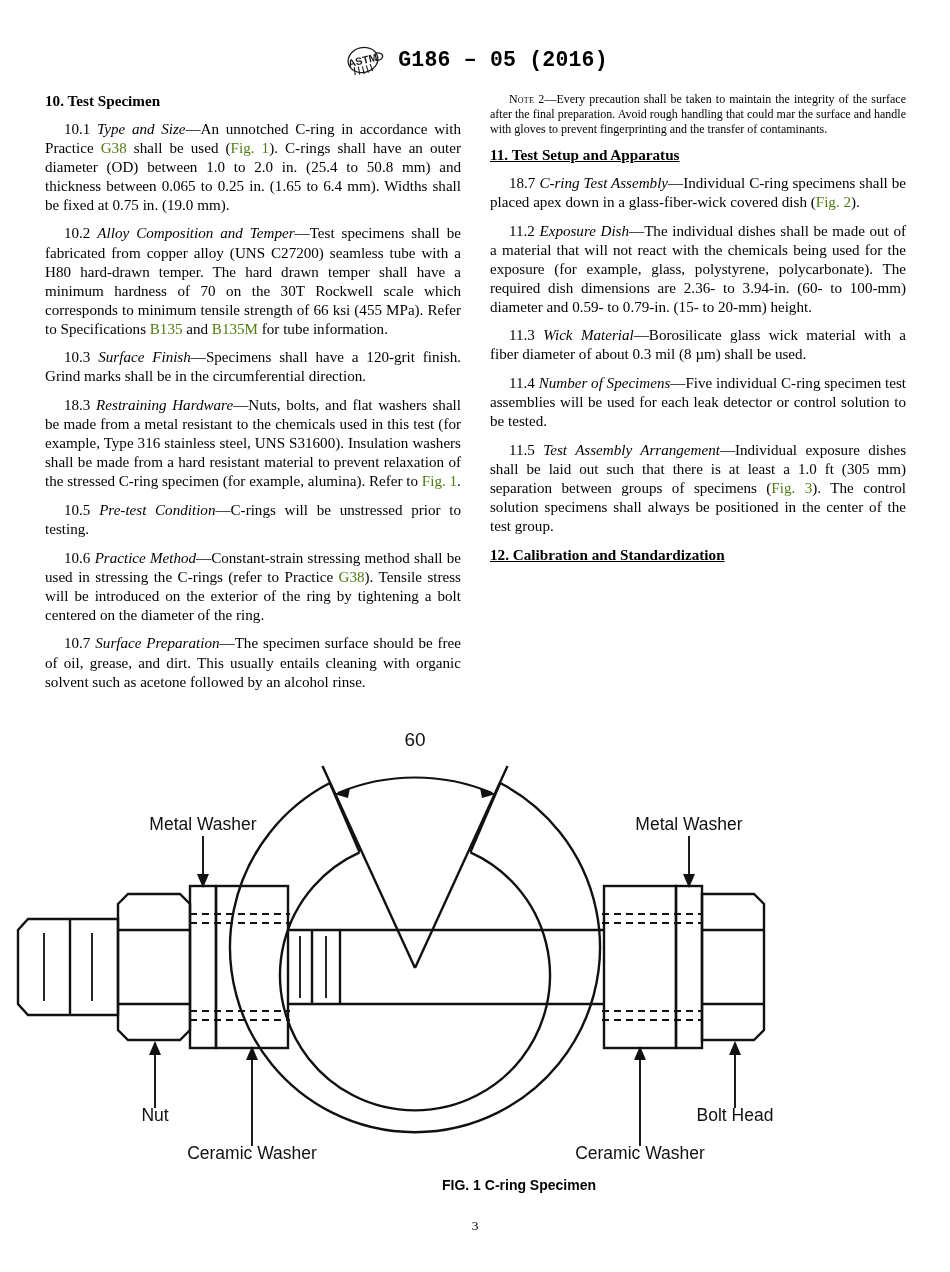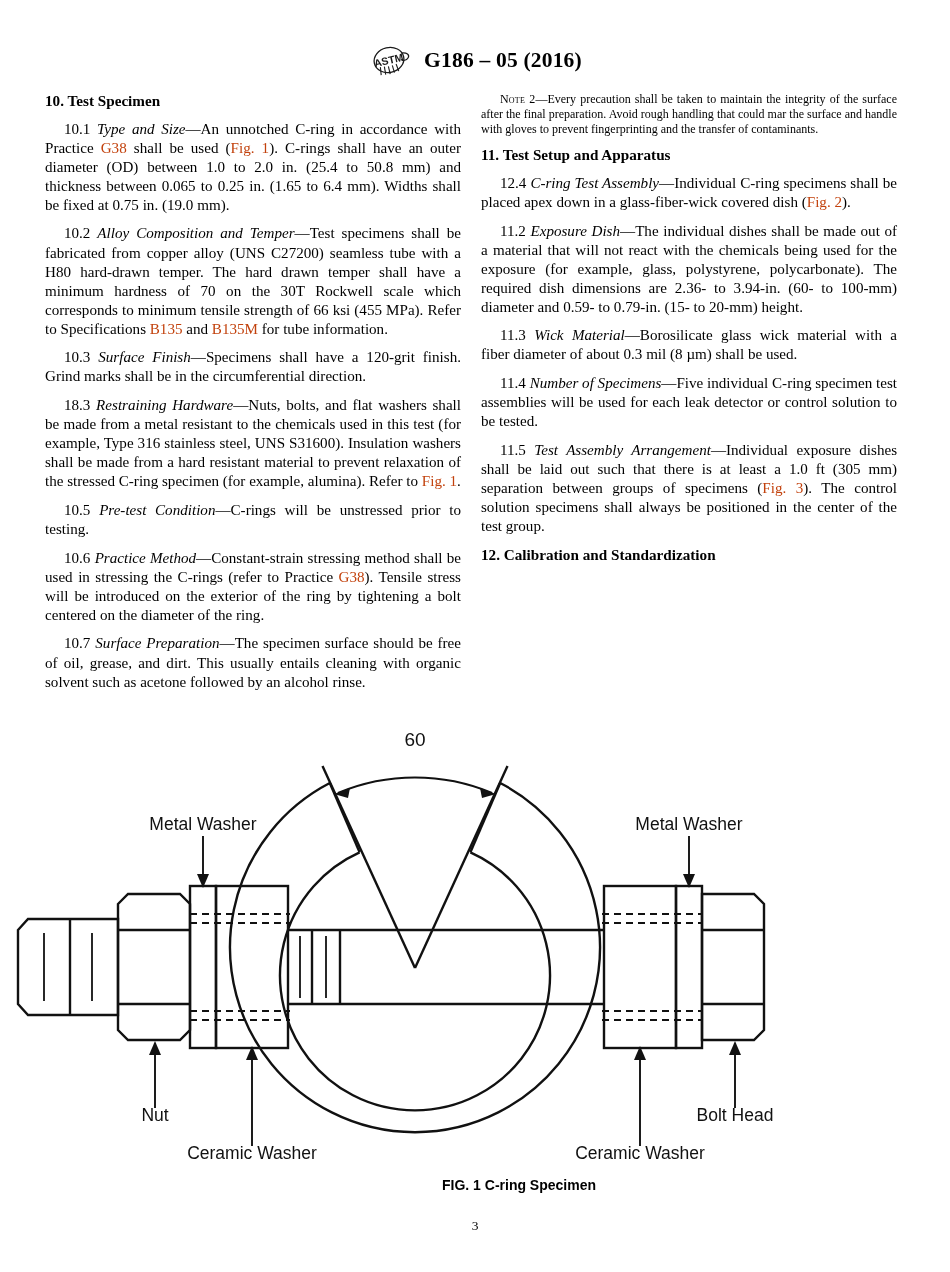--- a/index.html
+++ b/index.html
@@ -26,48 +26,49 @@
     align-items: center;
     justify-content: center;
     gap: 12px;
   }
   .astm-logo {
     width: 44px;
     height: 32px;
     display: block;
   }
   .doc-designation {
-    font-family: Liberation Serif, serif;
+    font-family: Liberation Mono, monospace;
     font-weight: bold;
     font-size: 21.5px;
     letter-spacing: 0.2px;
     white-space: nowrap;
   }
 
   
   .columns {
     position: absolute;
     top: 92px;
     left: 45px;
     width: 862px;
     display: flex;
-    gap: 20px;
+    gap: 29px;
   }
   .col {
     width: 416px;
   }
 
   h2.sect {
     font-family: "Liberation Serif", "DejaVu Serif", serif;
     font-weight: bold;
     font-size: 15.2px;
     margin: 0 0 9px 0;
     line-height: 1.22;
   }
   .col .sect.spaced-top {
+    text-decoration: underline;
   }
 
   p.para {
     margin: 0 0 9.5px 0;
     font-size: 15.1px;
     line-height: 1.265;
     text-align: justify;
     text-indent: 19px;
     hyphens: manual;
   }
@@ -80,21 +81,21 @@
     text-align: justify;
     text-indent: 19px;
   }
   .note-label {
     font-variant: small-caps;
     letter-spacing: 0.2px;
   }
 
   i, .ital { font-style: italic; }
   .ref {
-    color: #c2410c;
+    color: #4d7c0f;
   }
 
   
   .figure-wrap {
     position: absolute;
     top: 718px;
     left: 0;
     width: 795px;
   }
   .figure-svg {
@@ -190,21 +191,21 @@
 
   <div class="col">
 
     <p class="note">
       <span class="note-label">Note 2</span><span>—Every precaution shall be taken to maintain the integrity of the surface after the final preparation. Avoid rough handling that could mar the surface and handle with gloves to prevent fingerprinting and the transfer of contaminants.</span>
     </p>
 
     <h2 class="sect spaced-top">11.  Test Setup and Apparatus</h2>
 
     <p class="para">
-      <span>12.4</span>
+      <span>18.7</span>
       <i>C-ring Test Assembly</i><span>—Individual C-ring specimens shall be placed apex down in a glass-fiber-wick covered dish (</span><span class="ref">Fig. 2</span><span>).</span>
     </p>
 
     <p class="para">
       <span>11.2</span>
       <i>Exposure Dish</i><span>—The individual dishes shall be made out of a material that will not react with the chemicals being used for the exposure (for example, glass, polystyrene, polycarbonate). The required dish dimensions are 2.36- to 3.94-in. (60- to 100-mm) diameter and 0.59- to 0.79-in. (15- to 20-mm) height.</span>
     </p>
 
     <p class="para">
       <span>11.3</span>

